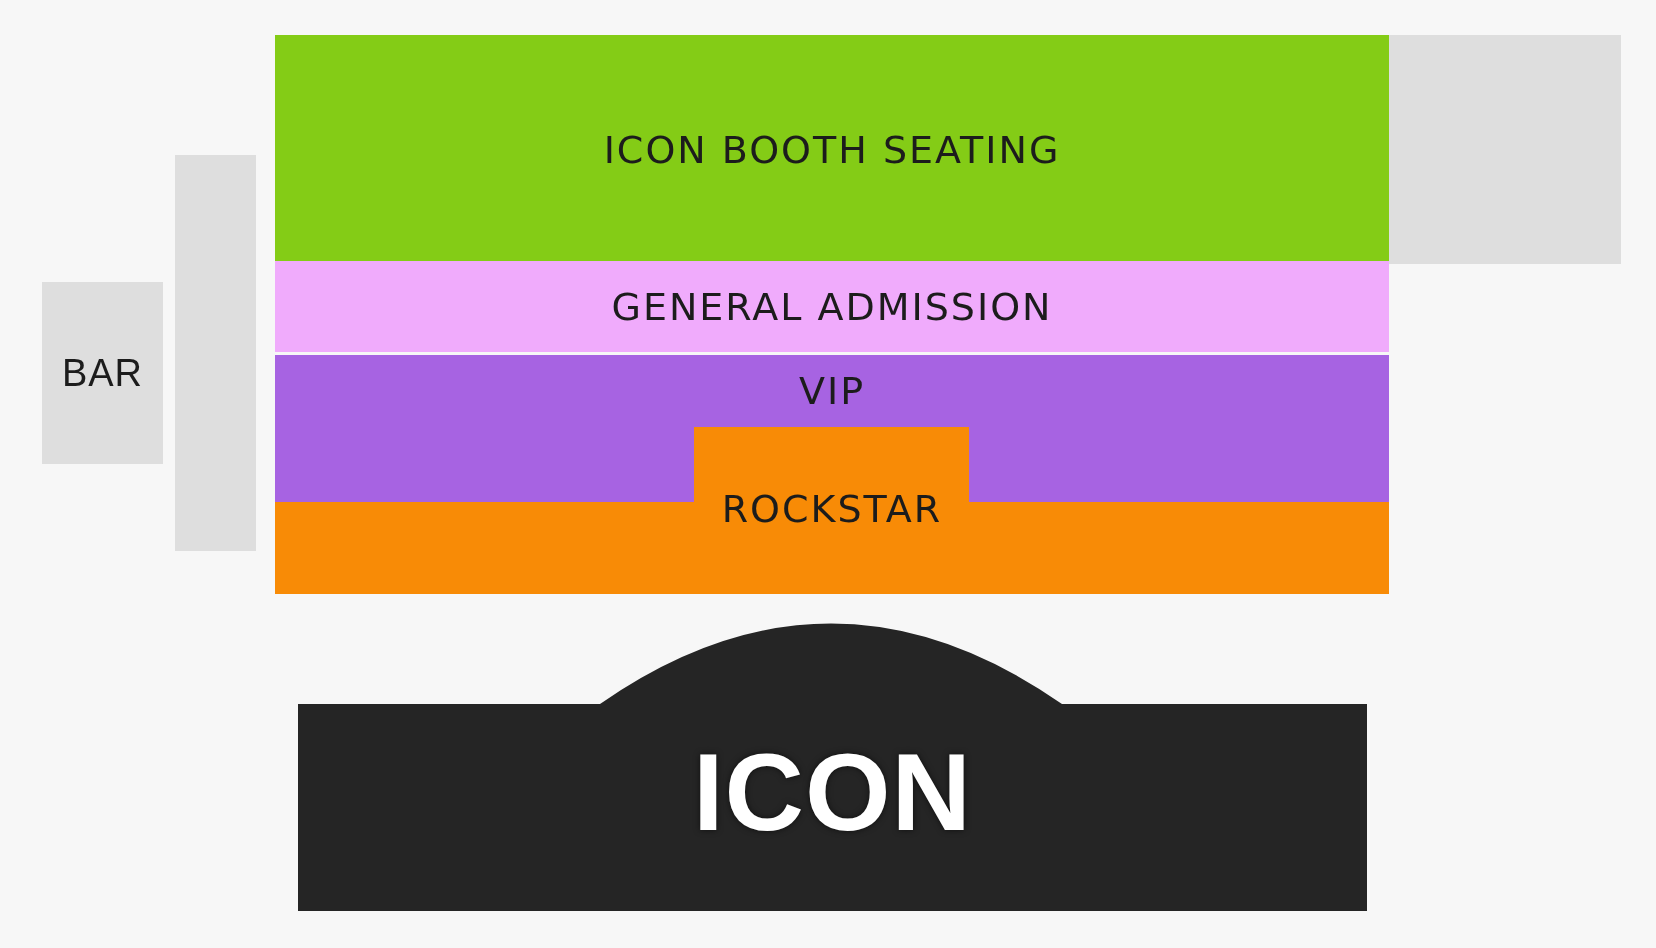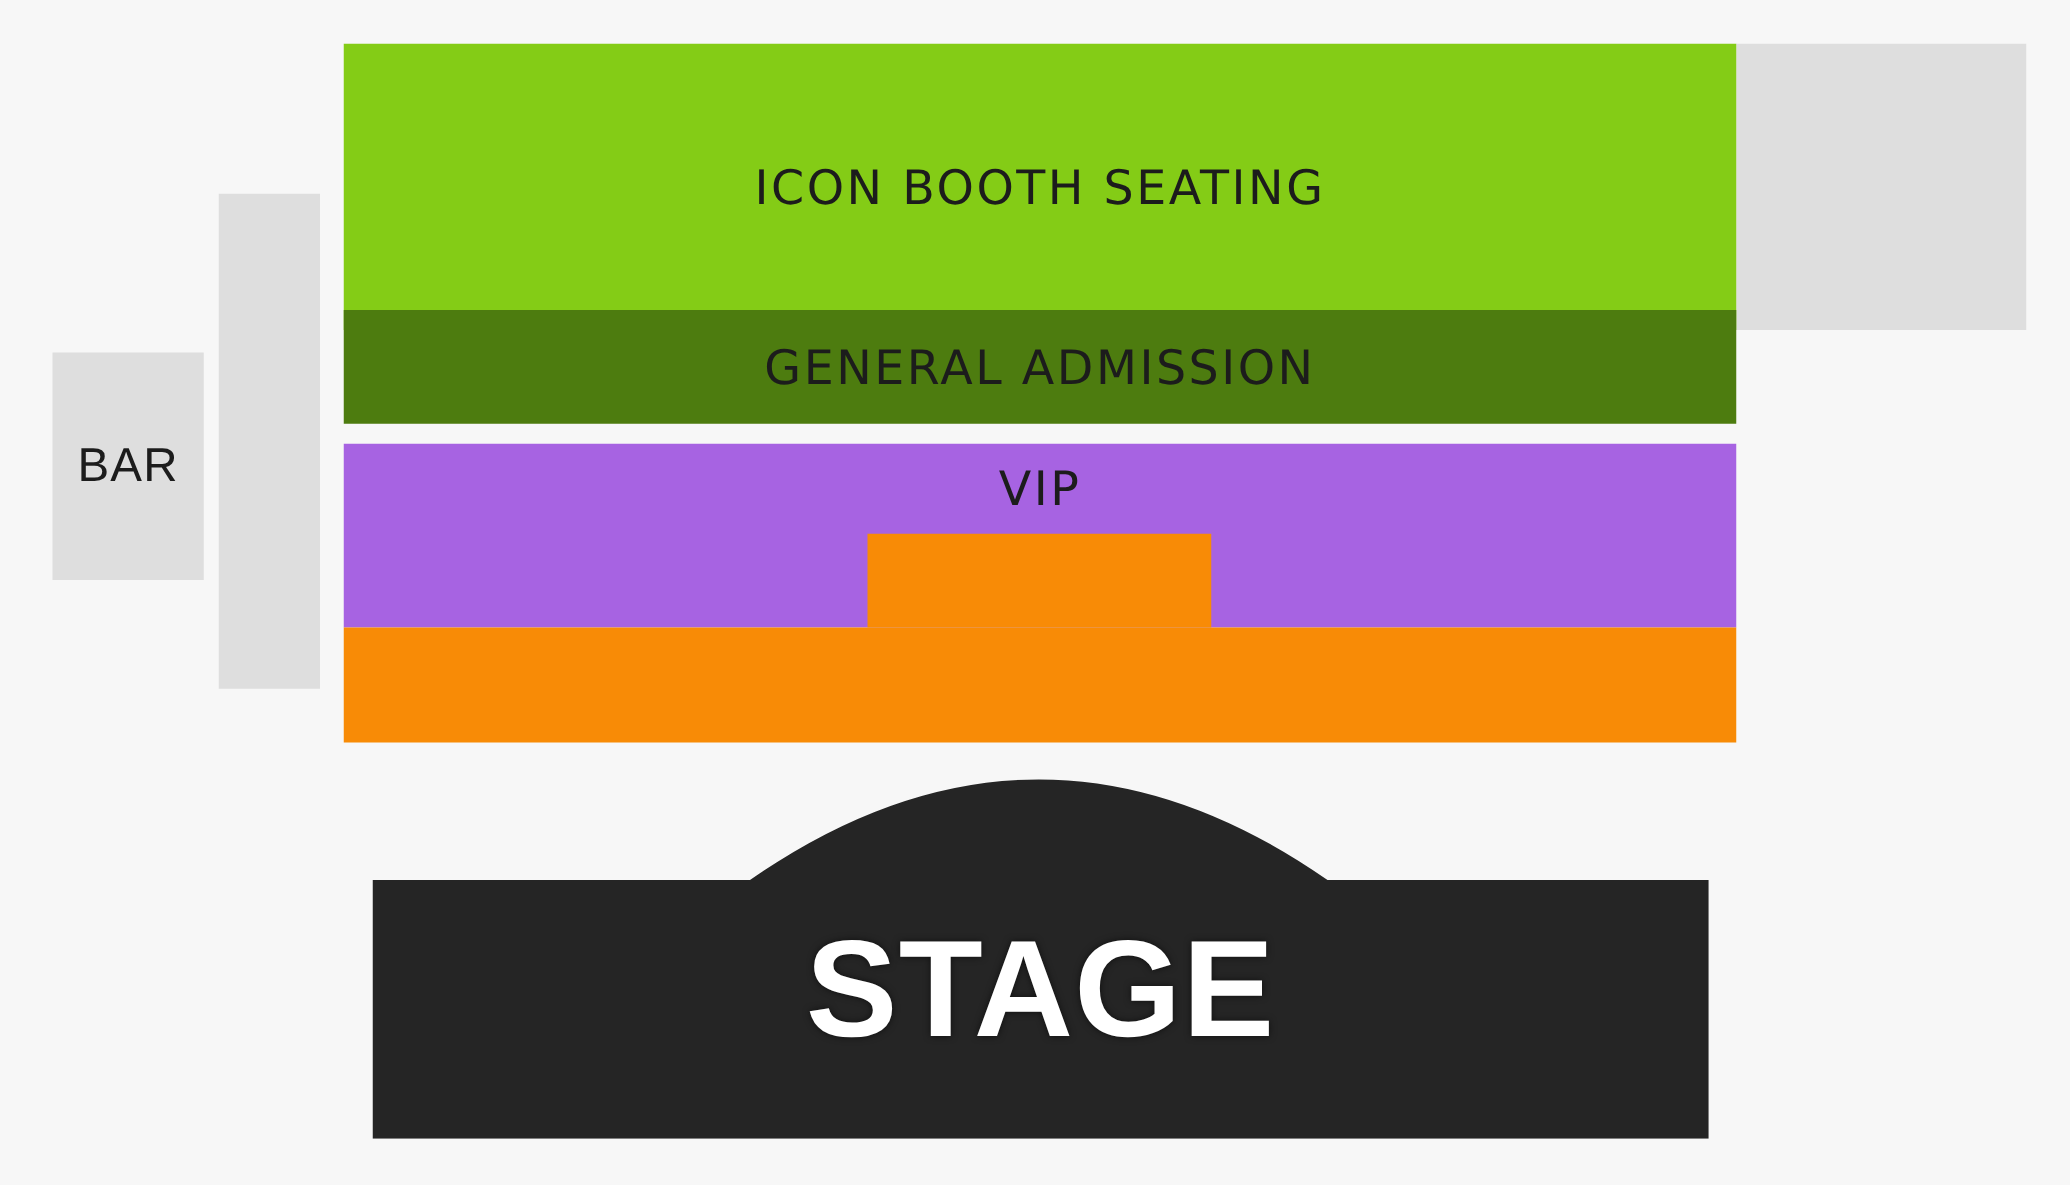--- a/index.html
+++ b/index.html
@@ -18,31 +18,32 @@
 <div class="abs grey" style="left:175px; top:155px; width:81px; height:396px;"></div>
 
 <div class="abs grey zone" style="left:42px; top:262px; width:121px; height:182px; font-family:'Liberation Sans', sans-serif; font-size:38px; letter-spacing:1px;margin-top:20px;">
   <span>BAR</span>
 </div>
 
 <div class="abs zone" style="left:275px; top:35px; width:1114px; height:229px; background:#84cc16;">
   <span style="font-size:38px;">ICON BOOTH SEATING</span>
 </div>
 
-<div class="abs zone" style="left:275px; top:248px; width:1114px; height:91px; background:#4d7c0f;">
+<div class="abs zone" style="left:275px; top:261px; width:1114px; height:91px; background:#f0abfc;">
   <span>GENERAL ADMISSION</span>
 </div>
 
 <div class="abs" style="left:275px; top:355px; width:1114px; height:147px; background:#a763e2;">
   <span class="lbl" style="top:14px;text-align:center;">VIP</span>
 </div>
 
 <div class="abs" style="left:275px; top:427px; width:1114px; height:167px;">
   <div class="abs" style="left:419px; top:0; width:275px; height:75px; background:#f88b06;"></div>
   <div class="abs" style="left:0; top:75px; width:1114px; height:92px; background:#f88b06;"></div>
+  <span class="lbl" style="top:60px;">ROCKSTAR</span>
 </div>
 
 <div class="abs" style="left:298px; top:623px; width:1069px; height:288px;">
   <svg width="1069" height="288" viewBox="0 0 1069 288" style="position:absolute; left:0; top:0;">
     <path d="M0 81 L302 81 Q533 -80 764 81 L1069 81 L1069 288 L0 288 Z" fill="#252525"></path>
   </svg>
-  <span class="stage-text" style="top:105px;">STAGE</span>
+  <span class="stage-text" style="top:105px;">ICON</span>
 </div>
 
 </body></html>

